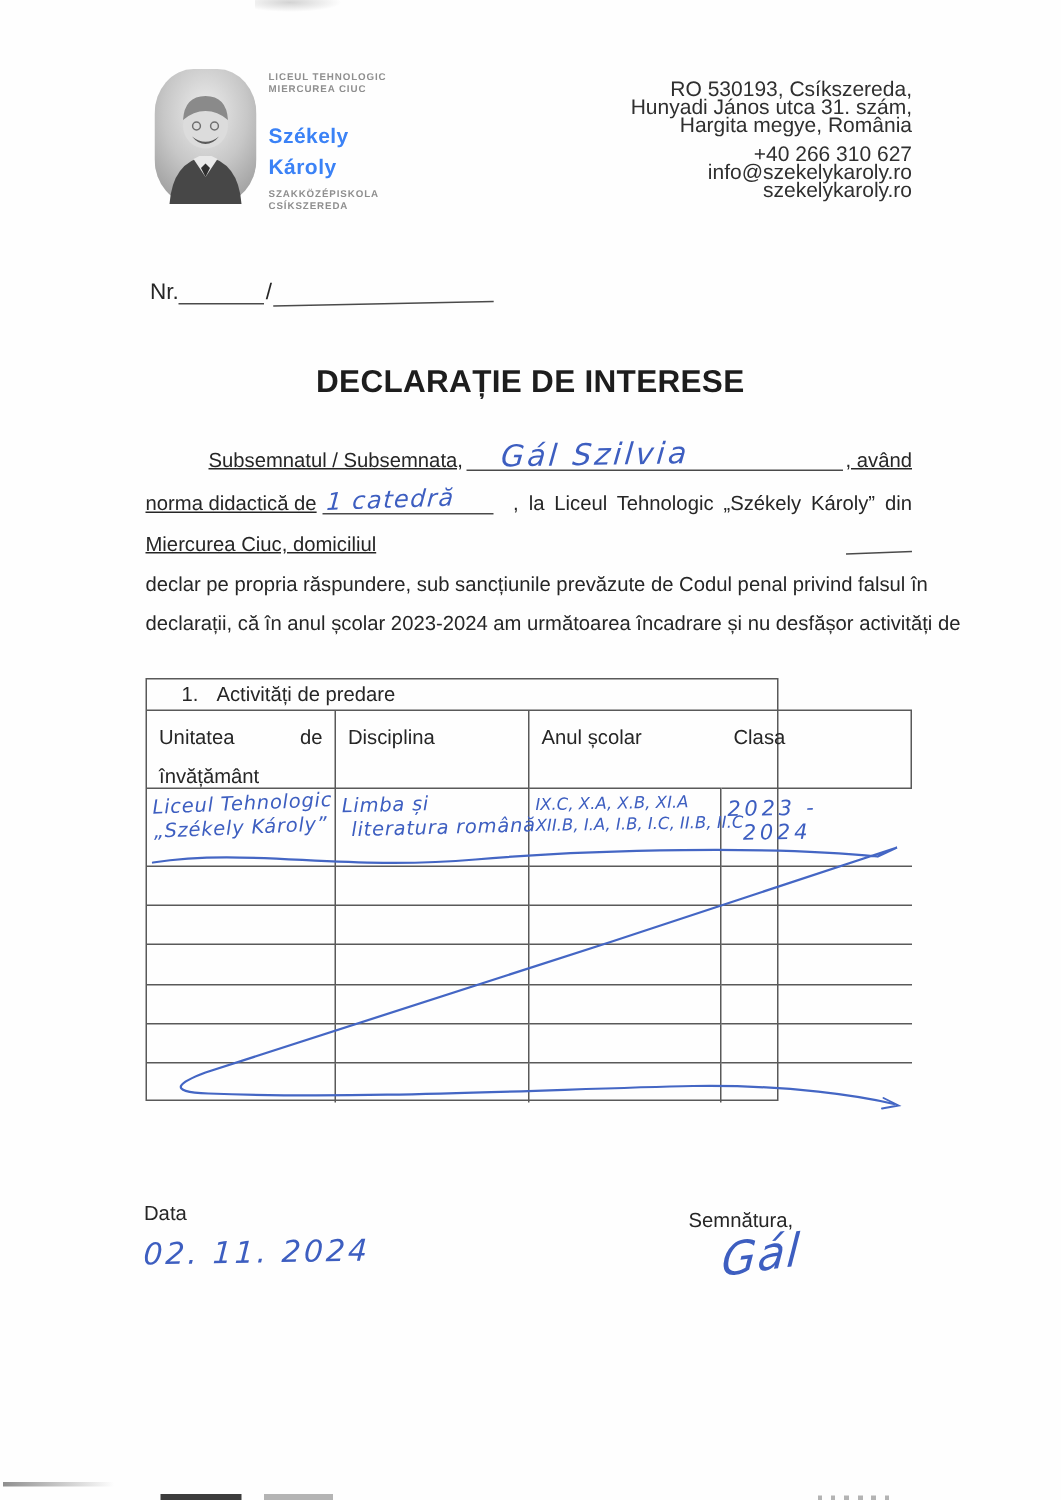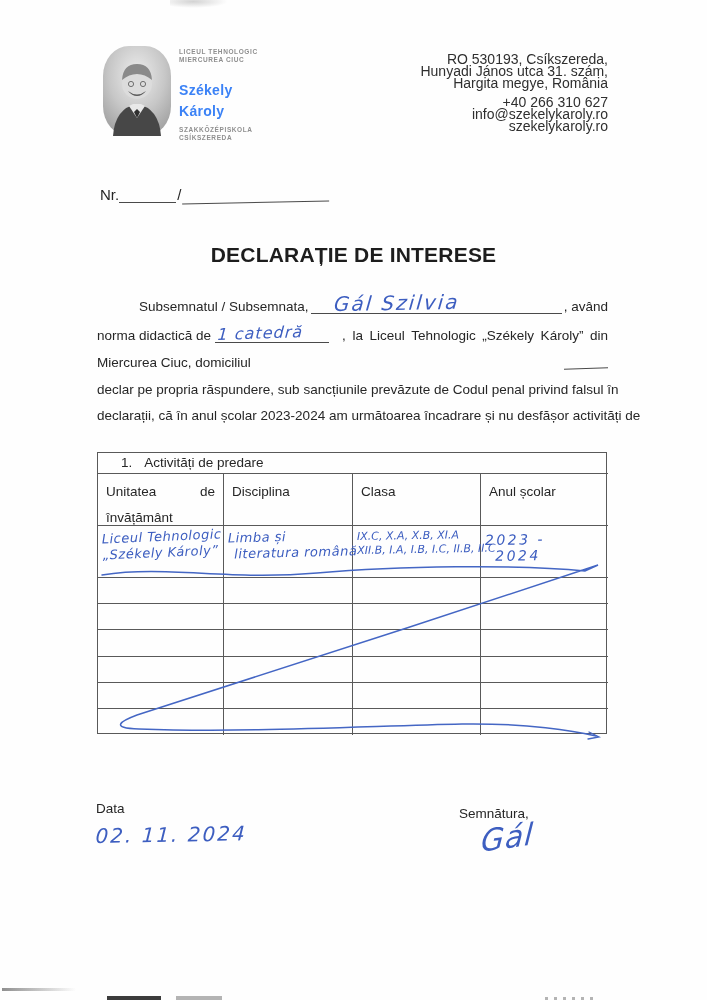--- a/index.html
+++ b/index.html
@@ -36,21 +36,21 @@
   
   .doc-title{
     position:absolute;left:0;top:243px;width:707px;text-align:center;
     font-size:21px;font-weight:700;letter-spacing:.2px;color:#1d1d1d;
   }
   
   .bodytext{position:absolute;left:97px;top:286px;width:511px;font-size:13.5px;}
   .row1{display:flex;align-items:flex-end;height:28px;padding-left:42px;}
   .row2{display:flex;align-items:flex-end;height:29px;}
   .row3{display:flex;align-items:flex-end;height:27px;}
-  .lbl{white-space:nowrap;}
+  .lbl{white-space:nowrap;text-decoration:underline;}
   .blankline{flex:1;border-bottom:1.1px solid #4a4a4a;position:relative;height:100%;margin:0 2px;}
   .blank-fixed{width:114px;border-bottom:1.1px solid #4a4a4a;position:relative;height:100%;margin-left:4px;}
   .rest-justify{flex:1;text-align:justify;text-align-last:justify;white-space:nowrap;margin-left:13px;}
   .declaration{margin-top:7px;}
   .decl-line{height:25.5px;line-height:25.5px;white-space:nowrap;}
   .decl-line.j{text-align:justify;text-align-last:justify;}
   .domicile-dash{
     position:absolute;left:564px;top:368px;width:44px;
     border-top:1.1px solid #4a4a4a;transform:rotate(-2deg);
   }
@@ -58,21 +58,21 @@
   .hw{
     font-family:"DejaVu Sans",sans-serif;
     font-style:italic;color:var(--ink);
     transform-origin:left bottom;
   }
   .hw-name{position:absolute;left:22px;bottom:-3px;font-size:20px;letter-spacing:2px;transform:rotate(-1deg) skewX(-6deg);white-space:nowrap;}
   .hw-norm{position:absolute;left:2px;bottom:-2px;font-size:16px;letter-spacing:1px;transform:rotate(-2deg) skewX(-6deg);white-space:nowrap;}
   
   .table-wrap{position:absolute;left:97px;top:452px;width:510px;height:282px;}
   .tgrid{
-    display:grid;width:510px;height:282px;box-sizing:border-box;
+    display:grid;width:422px;height:282px;box-sizing:border-box;
     grid-template-columns:126px 129px 128px 127px;
     grid-template-rows:21px 52px 52px repeat(6,26.2px);
     border:1.3px solid var(--line);
   }
   .cell{border-right:1px solid var(--line);border-bottom:1px solid var(--line);box-sizing:border-box;overflow:visible;position:relative;}
   .cell.c4{border-right:none;}
   .tgrid > .cell:nth-last-child(-n+4){border-bottom:none;}
   .title-row{grid-column:1 / -1;border-right:none;font-size:13.5px;padding:2px 0 0 23px;}
   .title-row .num{margin-right:12px;}
   .th{font-size:13.5px;padding:5px 8px 0;line-height:26px;}
@@ -182,22 +182,22 @@
   </div>
   <div class="domicile-dash"></div>
 
   <div class="table-wrap">
     <div class="tgrid" id="tgrid">
       <div class="cell title-row">
         <span class="num">1.</span><span>Activități de predare</span>
       </div>
       <div class="cell th th-unit">Unitatea de învățământ</div>
       <div class="cell th">Disciplina</div>
+      <div class="cell th c4">Anul școlar</div>
       <div class="cell th">Clasa</div>
-      <div class="cell th c4">Anul școlar</div>
 
       <div class="cell">
         <div class="hw-cell hw-unit">
           <div>Liceul Tehnologic</div>
           <div>„Székely Károly”</div>
         </div>
       </div>
       <div class="cell">
         <div class="hw-cell hw-disc">
           <div>Limba și</div>

